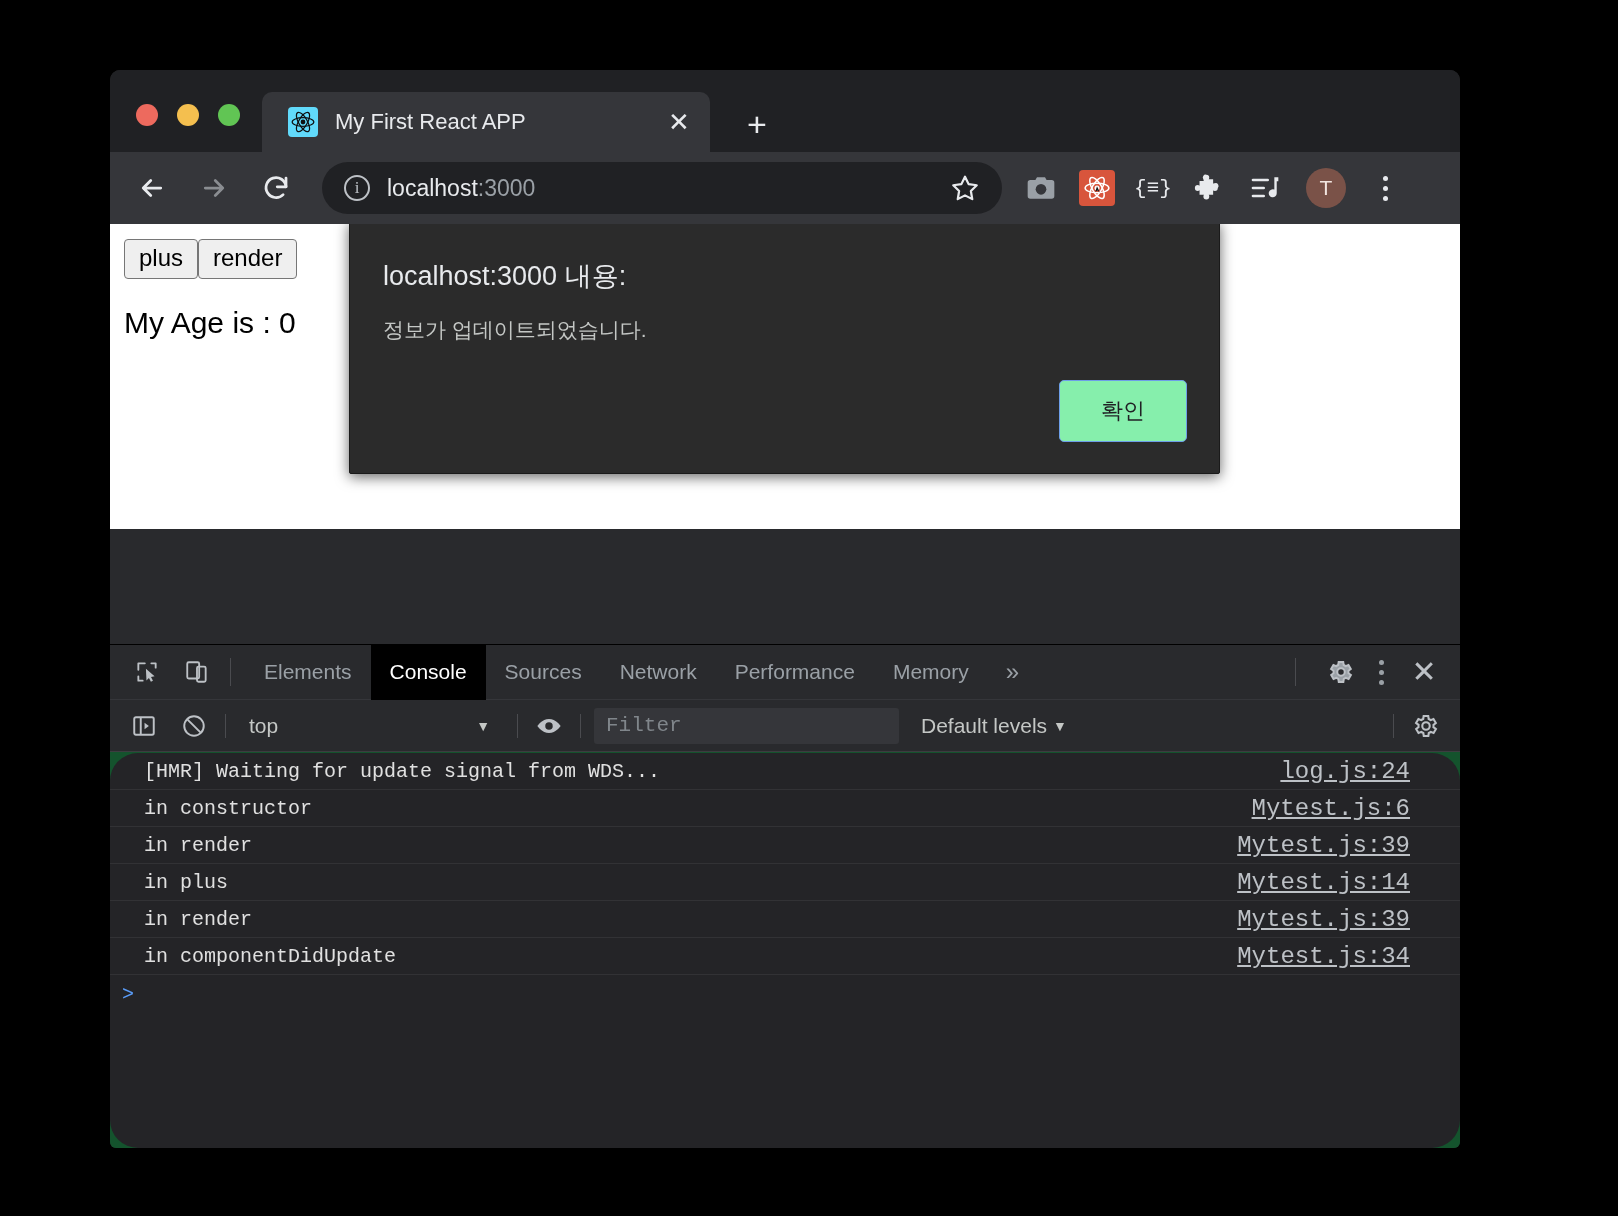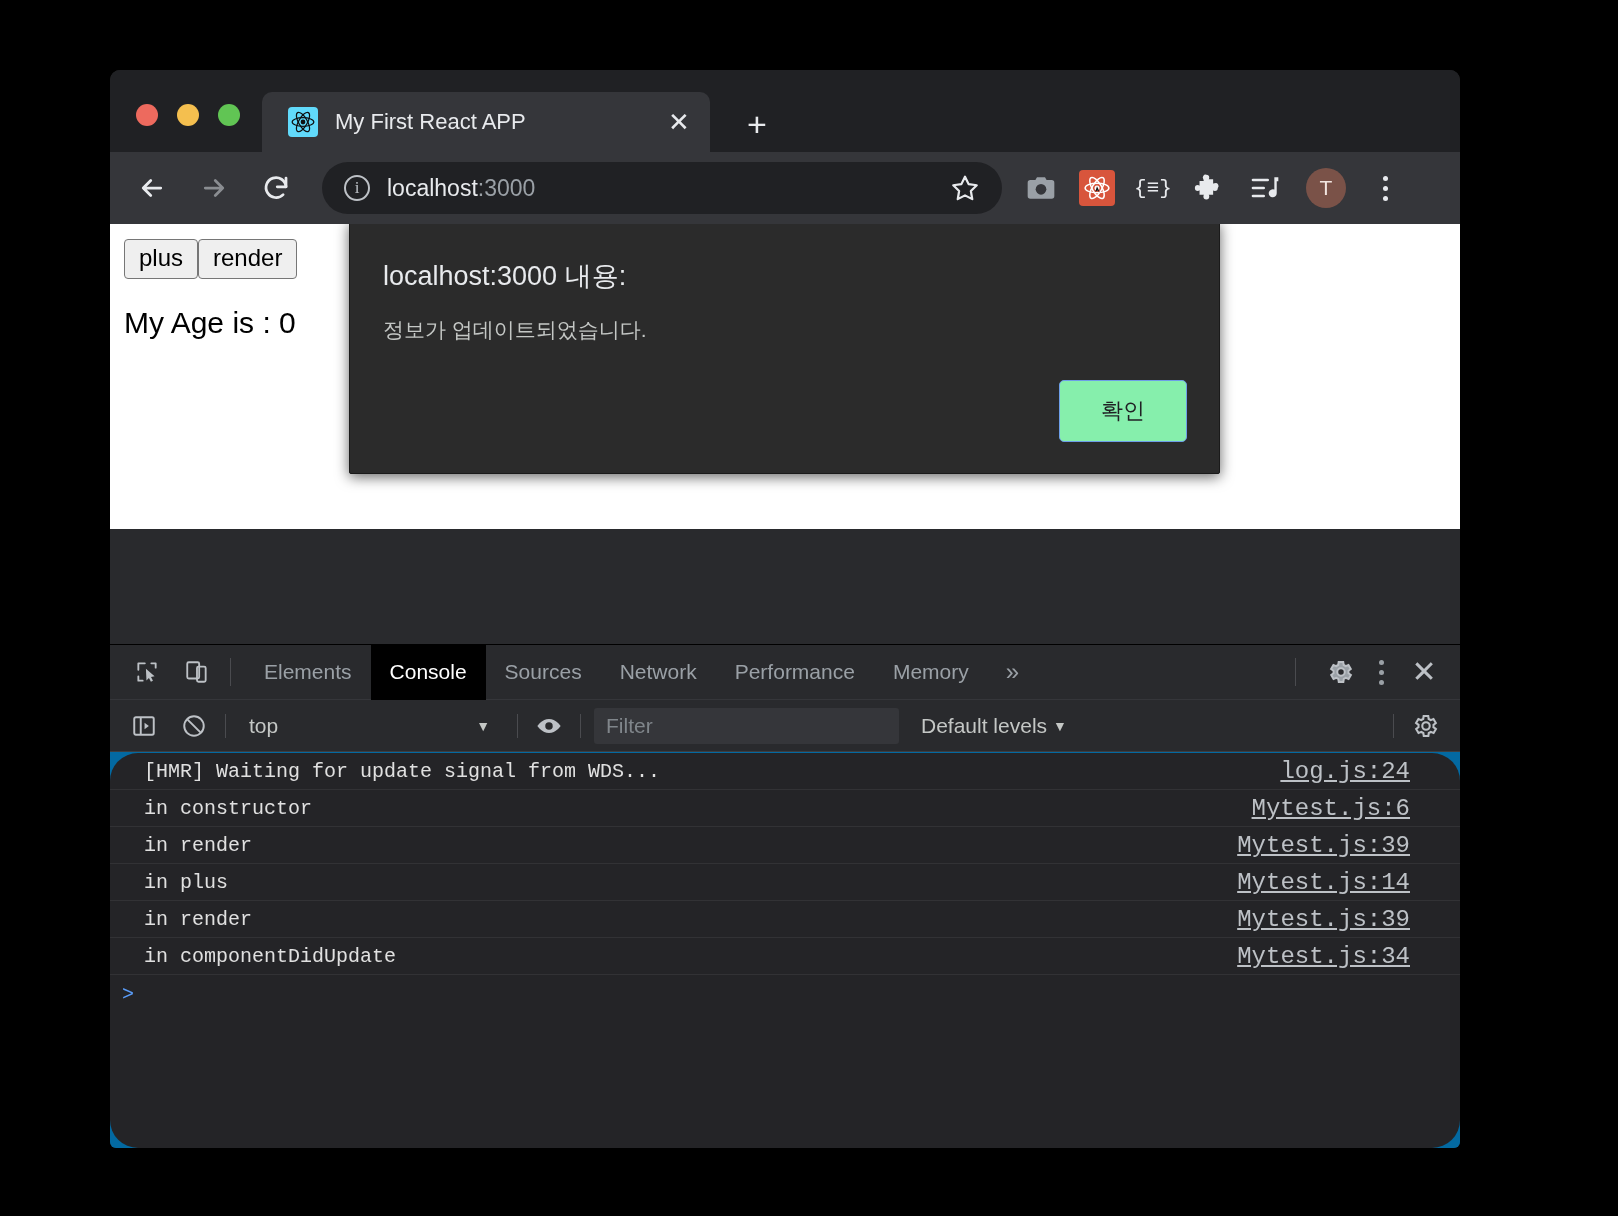--- a/index.html
+++ b/index.html
@@ -196,21 +196,21 @@
     border-radius: 5px;
     color: #202124; font-size: 22px;
     display: flex; align-items: center; justify-content: center;
   }
 
   
   .devtools {
     position: absolute;
     left: 0; bottom: 0;
     width: 100%; height: 504px;
-    background: #0369a1;
+    background: #14532d;
     border-top: 1px solid #000;
   }
   .dt-tabbar {
     position: relative;
     height: 55px;
     background: #292a2d;
     display: flex; align-items: center;
     border-bottom: 1px solid #35363a;
   }
   .dt-tool-icon {
@@ -270,21 +270,21 @@
   .ctx-select .caret {
     position: absolute; right: 14px;
     font-size: 14px; color: #c4c7c5;
   }
   .filter-input {
     width: 305px; height: 36px;
     background: #35363a;
     border: none; border-radius: 3px;
     color: #9aa0a6; font-size: 21px;
     padding-left: 12px;
-    font-family: Liberation Sans, sans-serif;
+    font-family: Liberation Mono, monospace;
   }
   .filter-input::placeholder { color: #80868b; }
   .levels {
     display: flex; align-items: center; gap: 6px;
     margin-left: 22px;
     color: #c4c7c5; font-size: 21px;
   }
   .levels .caret { font-size: 14px; }
   .fb-right { margin-left: auto; display: flex; align-items: center; padding-right: 16px; }
   .fb-right .fb-sep { margin-right: 14px; }

